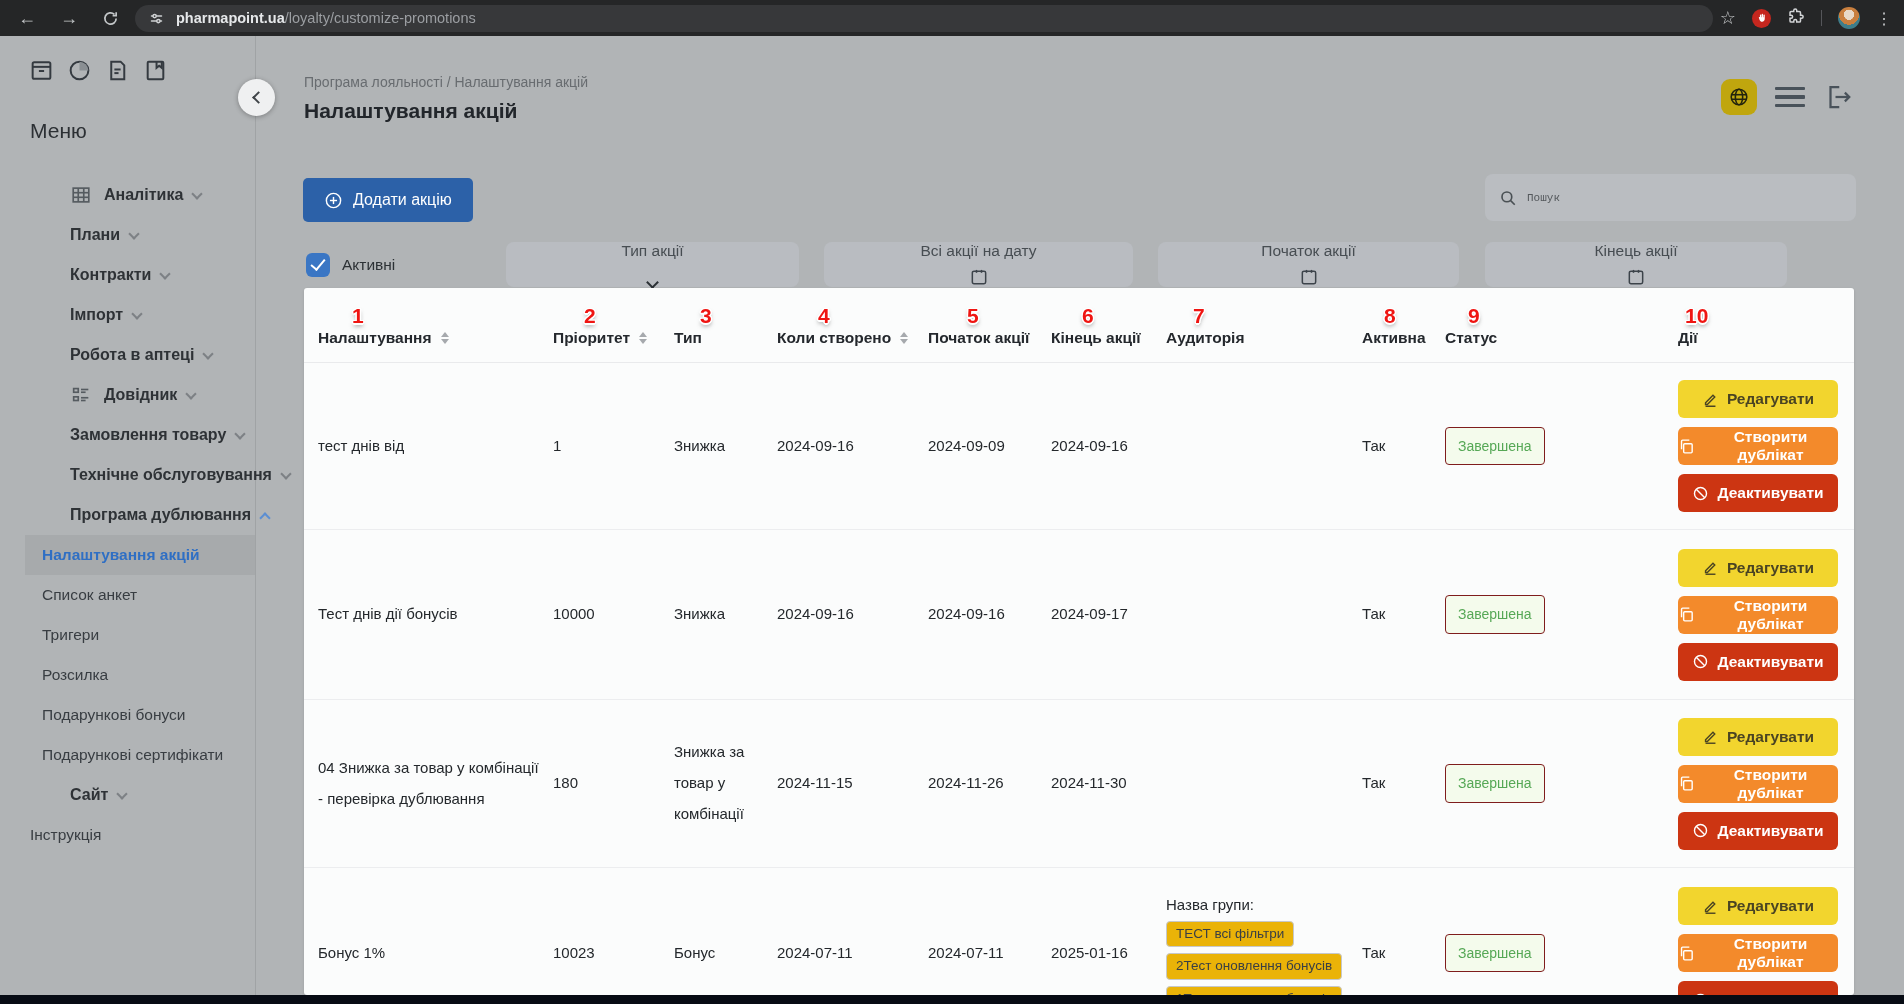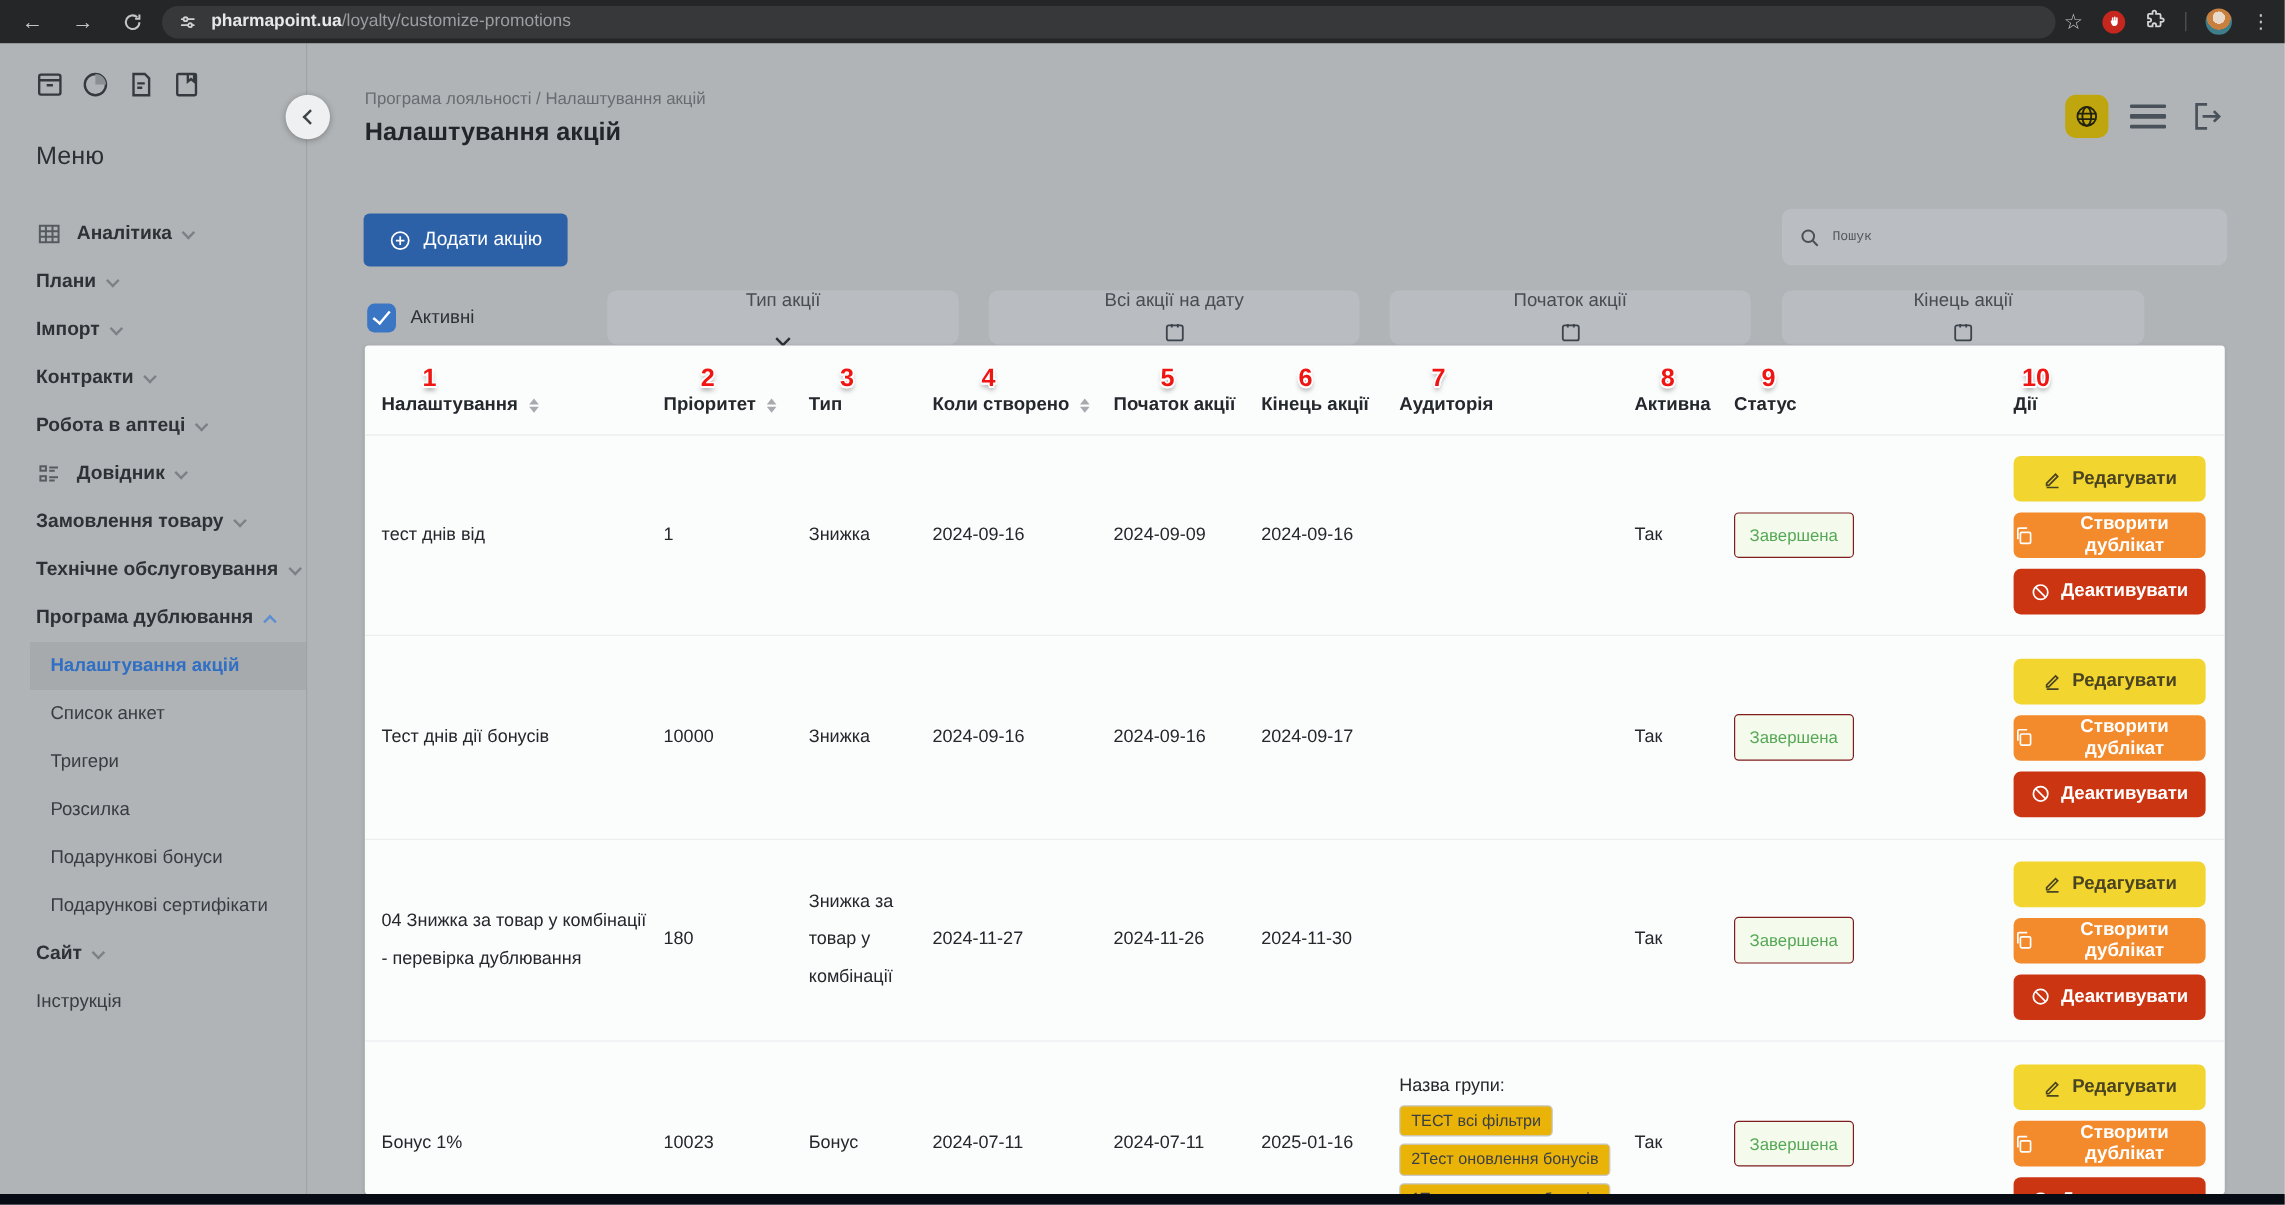--- a/index.html
+++ b/index.html
@@ -29,21 +29,21 @@
   .app { position:absolute; top:36px; left:0; right:0; bottom:9px; display:flex; }
   .bottom-bar { position:absolute; left:0; right:0; bottom:0; height:9px; background:#070b14; z-index:60; }
 
   
   .sidebar { width:256px; flex:0 0 256px; border-right:1px solid #a0a3a5; position:relative; }
   .side-icons { display:flex; gap:13px; padding:22px 0 0 29px; color:#343a40; }
   .side-icons svg { display:block; }
   .menu-title { margin:36px 0 0 30px; font-size:21px; color:#2c3034; }
   .nav { margin-top:32px; }
   .nav-item { height:40px; display:flex; align-items:center; padding-left:30px;
-    font-size:16px; font-weight:bold; color:#2e3236; cursor:pointer; white-space:nowrap; }
+    font-size:16px; font-weight:bold; color:#2e3236; cursor:pointer; white-space:nowrap;margin-left:40px; }
   .nav-item .mi { color:#555b60; margin-right:12px; display:flex; }
   .chev { width:8px; height:8px; border-right:2px solid #7d8185; border-bottom:2px solid #7d8185;
     transform:rotate(45deg); margin:-3px 0 0 10px; flex:0 0 auto; }
   .chev.up { transform:rotate(225deg); margin-top:5px; border-color:#5b8ed2; }
   .nav-sub-item { height:40px; display:flex; align-items:center; padding-left:42px;
     font-size:15.5px; color:#383d42; cursor:pointer; white-space:nowrap; }
   .nav-sub-item.active { background:#a7aaac; color:#2f6fc4; font-weight:bold; margin-left:25px; padding-left:17px; }
 
   .collapse-btn { position:absolute; left:-18px; top:43px; width:37px; height:37px; border-radius:50%;
     background:#eff0f1; box-shadow:0 1px 5px rgba(0,0,0,.3); display:flex; align-items:center; justify-content:center; z-index:5; cursor:pointer; }
@@ -209,25 +209,25 @@
           </svg>
         </span>
         <span>Аналітика</span>
           <span class="chev"></span>
       </div>
       <div class="nav-item">
           <span>Плани</span>
           <span class="chev"></span>
         </div>
       <div class="nav-item">
+          <span>Контракти</span>
+          <span class="chev"></span>
+        </div>
+      <div class="nav-item">
           <span>Імпорт</span>
-          <span class="chev"></span>
-        </div>
-      <div class="nav-item">
-          <span>Контракти</span>
           <span class="chev"></span>
         </div>
       <div class="nav-item">
           <span>Робота в аптеці</span>
           <span class="chev"></span>
         </div>
       <div class="nav-item">
         <span class="mi">
           <svg width="22" height="22" viewBox="0 0 24 24" fill="none" stroke="currentColor" stroke-width="1.8">
             <rect x="4" y="5" width="5" height="4"></rect>
@@ -515,21 +515,21 @@
               </svg>
             <span>Деактивувати</span>
           </button>
         </div>
       </div>
 
       <div class="tgrid trow r3">
         <div class="td">04 Знижка за товар у комбінації - перевірка дублювання</div>
         <div class="td">180</div>
         <div class="td">Знижка за товар у комбінації</div>
-        <div class="td">2024-11-27</div>
+        <div class="td">2024-11-15</div>
         <div class="td">2024-11-26</div>
         <div class="td">2024-11-30</div>
         <div class="td"></div>
         <div class="td">Так</div>
         <div class="td"><span class="badge">Завершена</span></div>
         <div class="td acts">
           <button class="abtn edit">
             <svg width="17" height="17" viewBox="0 0 24 24" fill="none" stroke="currentColor" stroke-width="2">
                 <path d="M5 16.5 15.5 6l2.5 2.5L7.5 19H5z"></path>
                 <line x1="5" y1="21.5" x2="19" y2="21.5"></line>

